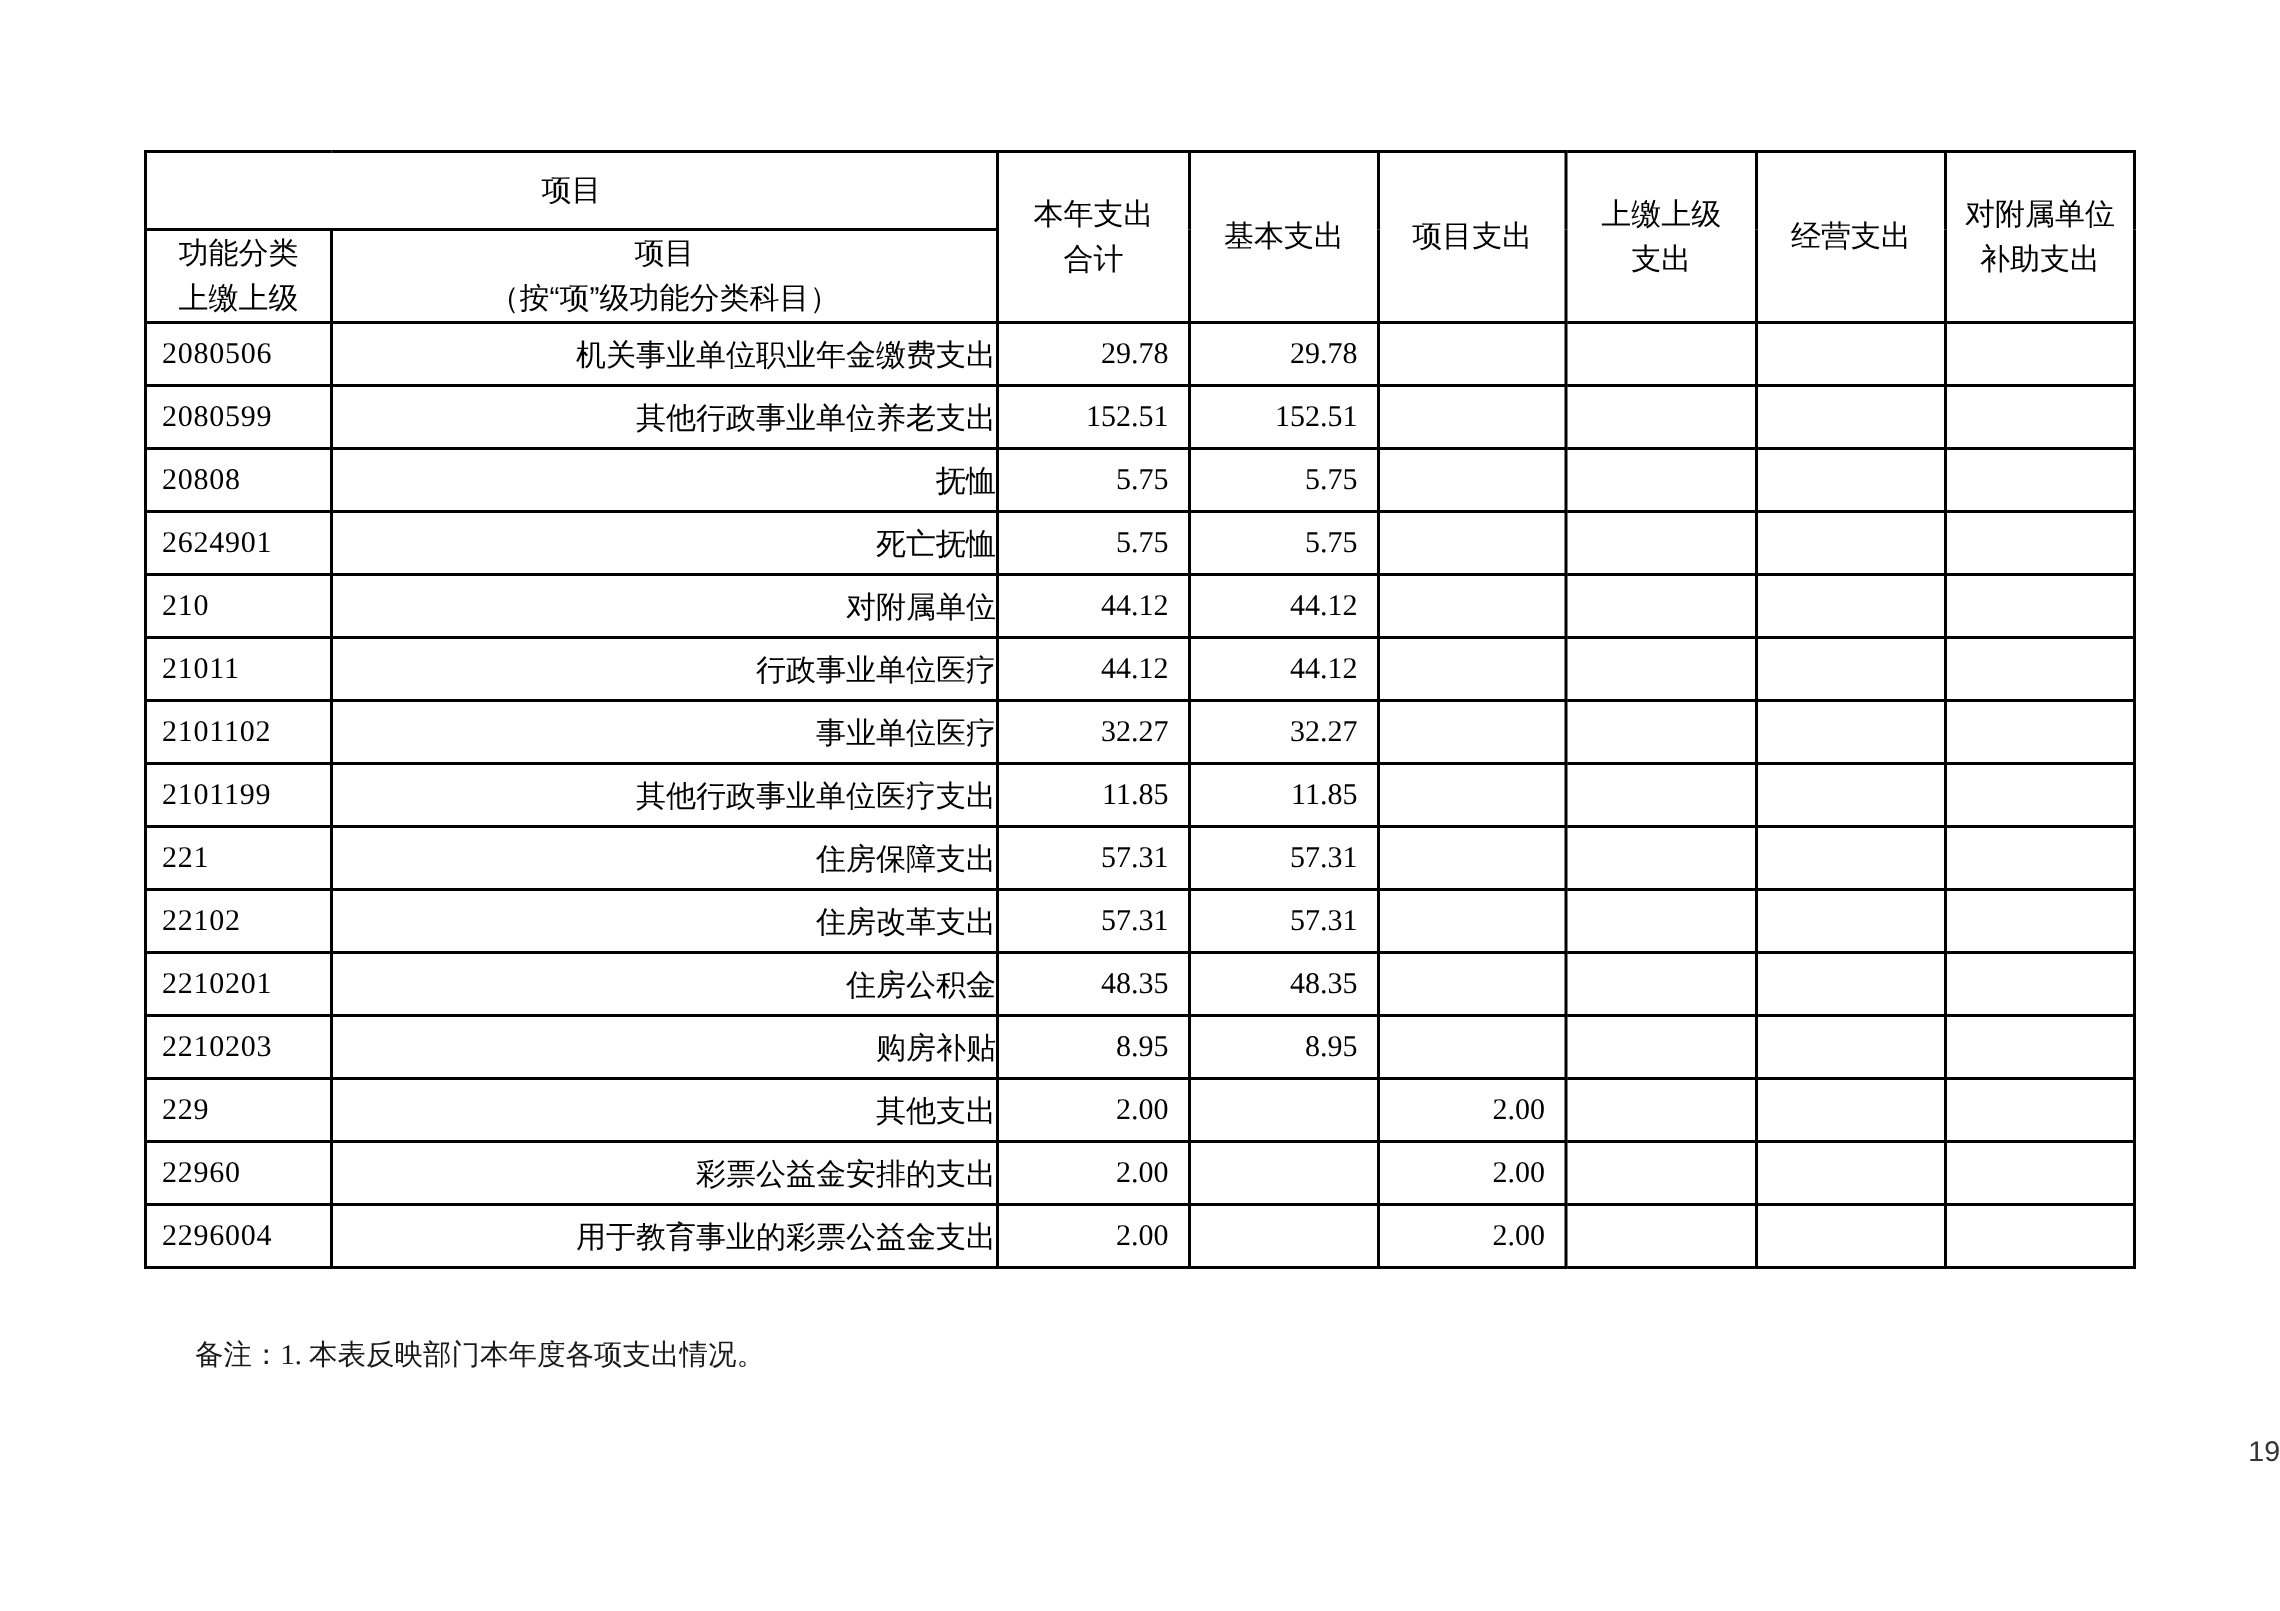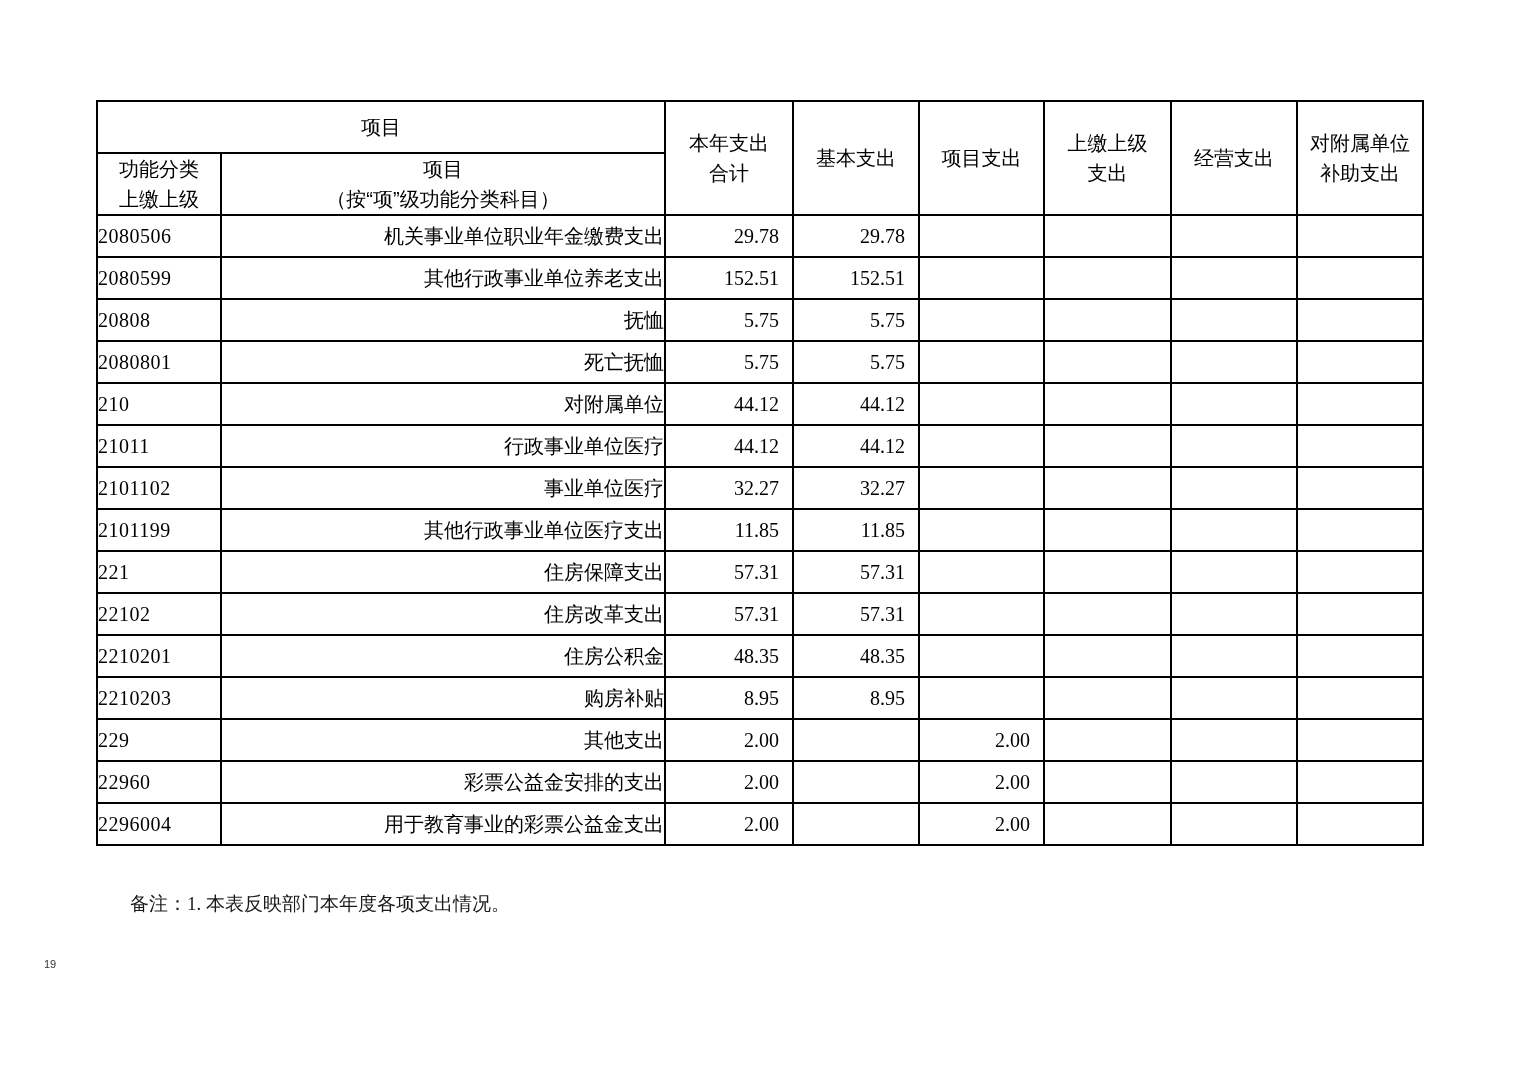--- a/index.html
+++ b/index.html
@@ -35,20 +35,21 @@
     font-size: 20px;
     text-align: center;
     line-height: 30px;
   }
   tr.hdr1 { height: 52px; }
   tr.hdr2 { height: 53px; }
   tbody tr { height: 42px; }
   td.code {
     font-size: 20px;
     text-align: left;
+    padding-left: 10px;
     letter-spacing: 0.5px;
   }
   td.name {
     font-size: 20px;
     text-align: right;
     padding-left: 9px;
   }
   td.name.indent { padding-left: 27px; }
   td.num {
     font-size: 20px;
@@ -65,22 +66,22 @@
     line-height: 24px;
     color: #1a1a1a;
   }
   .note-line { margin-bottom: 14px; white-space: nowrap; }
   .note-line .indent-spacer { display: inline-block; width: 68px; }
   .page-number {
     position: absolute;
     left: 0;
     right: 0;
     top: 958px;
-    text-align: left;
-    font-size: 11px;
+    text-align: right;
+    font-size: 19px;
     color: #333333;
     font-family: "Liberation Sans", "DejaVu Sans", sans-serif;
     padding-left: 44px;
   }
 </style>
 </head>
 <body>
 
 <div class="page">
 
@@ -159,21 +160,21 @@
             <td class="code">20808</td>
             <td class="name">抚恤</td>
             <td class="num">5.75</td>
             <td class="num">5.75</td>
             <td class="num"></td>
             <td class="num"></td>
             <td class="num"></td>
             <td class="num"></td>
           </tr>
           <tr>
-            <td class="code">2080801</td>
+            <td class="code">2624901</td>
             <td class="name indent">死亡抚恤</td>
             <td class="num">5.75</td>
             <td class="num">5.75</td>
             <td class="num"></td>
             <td class="num"></td>
             <td class="num"></td>
             <td class="num"></td>
           </tr>
           <tr class="bold">
             <td class="code">210</td>

